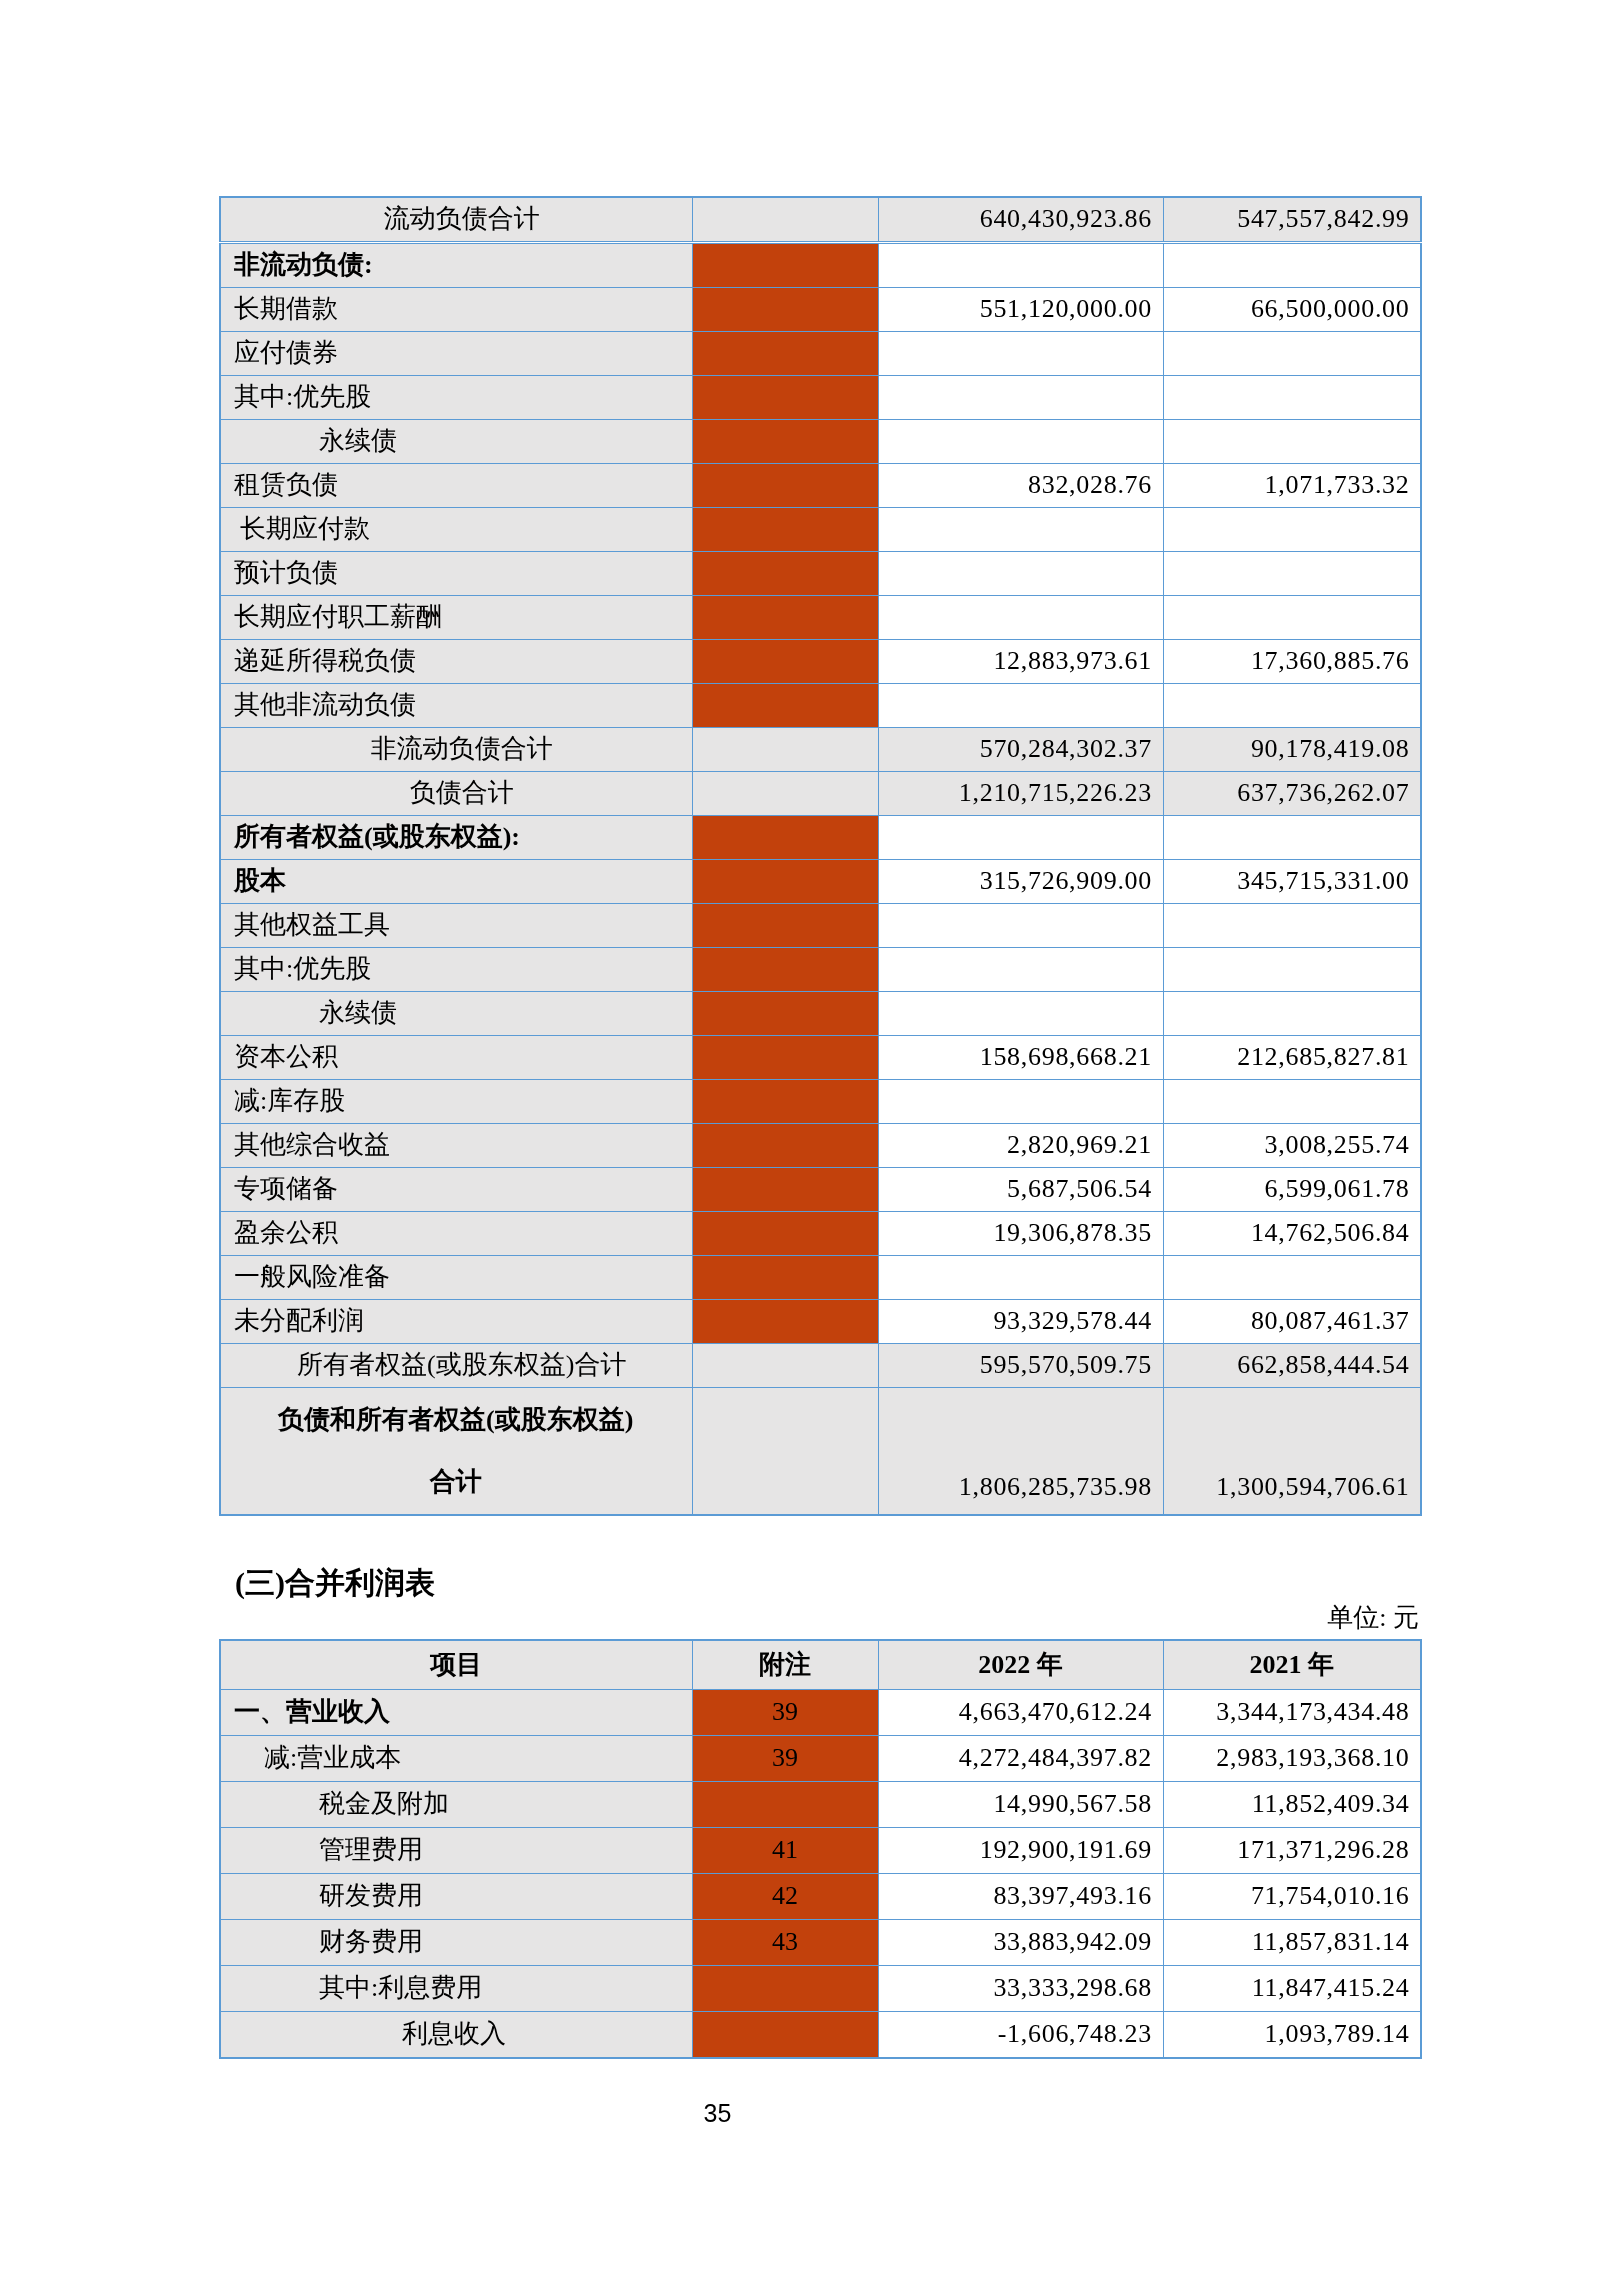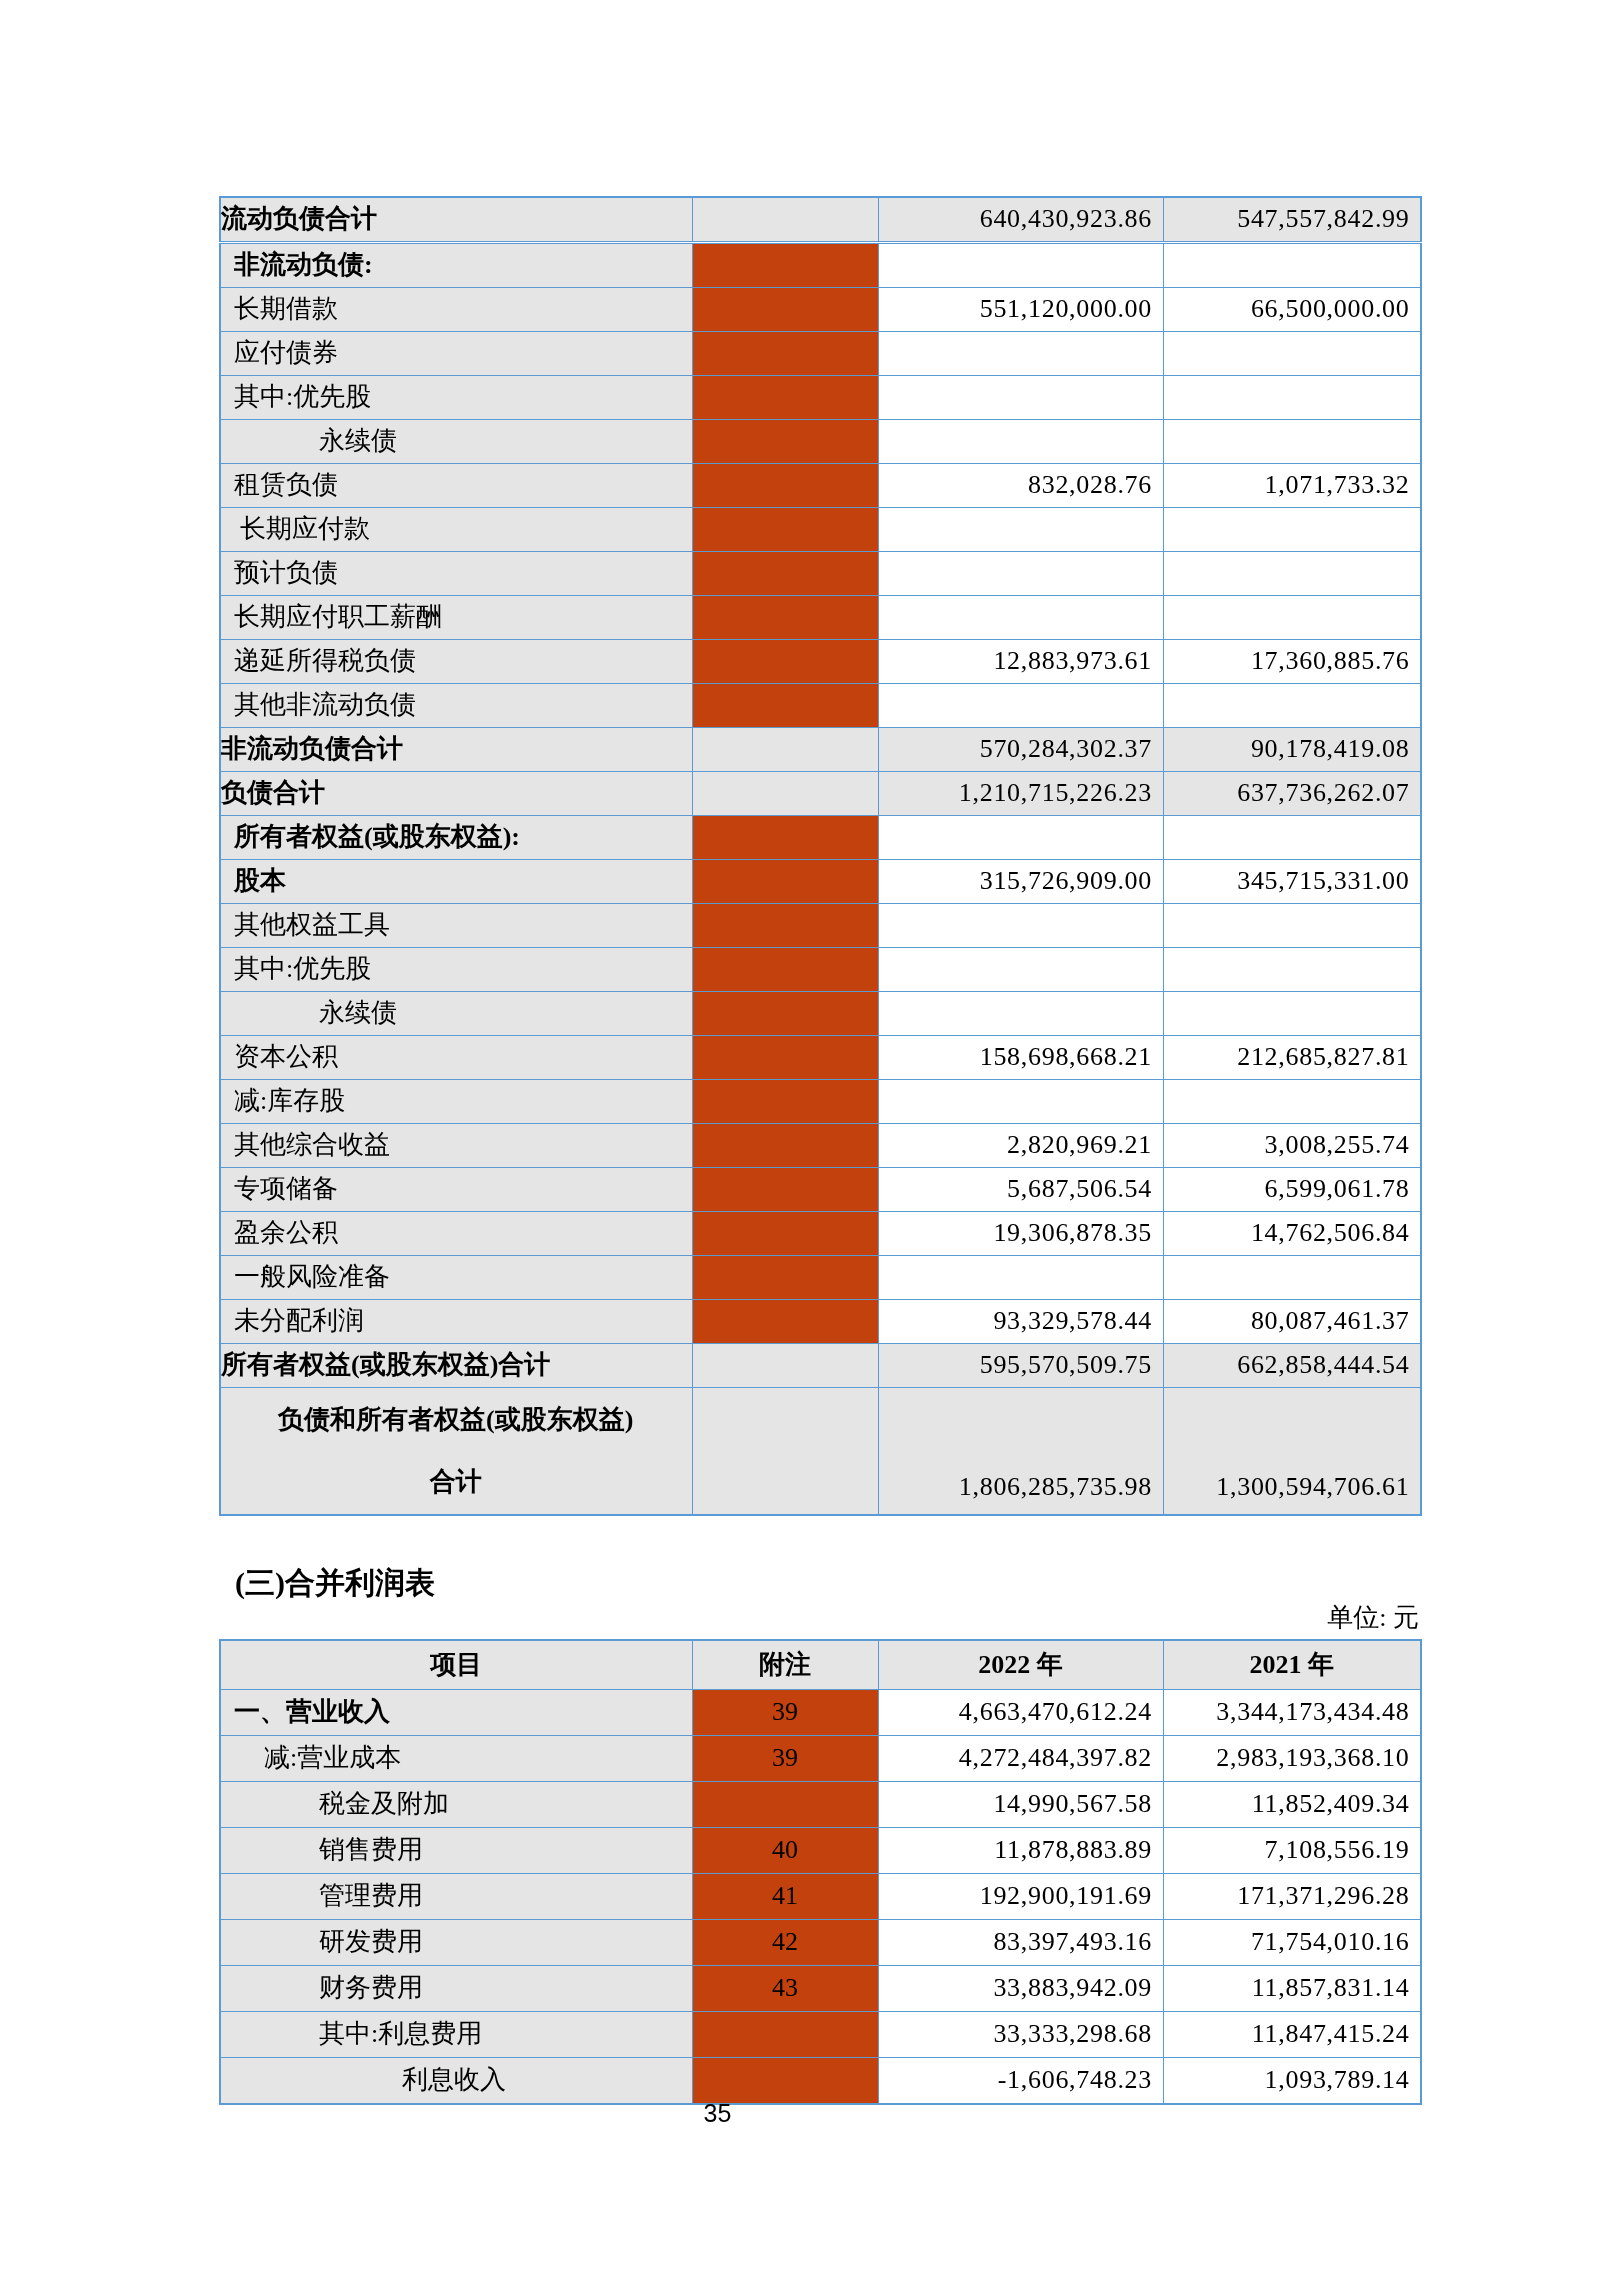--- a/index.html
+++ b/index.html
@@ -12,21 +12,21 @@
                vertical-align:middle;overflow:hidden;word-break:break-all;}
   #balance{position:absolute;top:196px;left:0;}
   #income{position:absolute;top:1639px;left:0;}
   #balance tbody td{height:41px;}
   #income thead td{height:46px;background:#E6E5E5;font-weight:bold;text-align:center;}
   #income tbody td{height:43px;}
   td.lbl{padding-left:13px;background:#E6E5E5;}
   td.num{text-align:right;padding-right:10.5px;letter-spacing:0.7px;background:#fff;}
   td.note{text-align:center;background:#c2410c;}
   tr.total td{background:#E6E5E5;}
-  tr.total td.lbl{font-weight:bold;padding-left:0;}
+  tr.total td.lbl{text-align:center;font-weight:normal;padding-left:12px;}
   tr.section td.lbl{font-weight:bold;}
   tr.first td{border-bottom:3.9px double #5B9BD5;}
   tr.grand td{height:123px;background:#E6E5E5;}
   tr.grand td.lbl{text-align:center;font-weight:bold;padding-left:0;
                   white-space:pre-line;line-height:62px;}
   tr.grand td.num,tr.grand td.note{vertical-align:bottom;padding-bottom:10.5px;}
   .boldlbl{font-weight:bold;}
   .sec-title{position:absolute;top:1564px;left:16px;font-size:30px;font-weight:bold;line-height:37px;}
   .unit{position:absolute;top:1601px;left:0;width:1200px;text-align:right;
         font-size:26px;line-height:33px;}
@@ -251,26 +251,20 @@
             <td class="num">4,272,484,397.82</td>
             <td class="num">2,983,193,368.10</td>
           </tr>
           <tr>
             <td class="lbl" style="padding-left: 98px;">税金及附加</td>
             <td class="note"></td>
             <td class="num">14,990,567.58</td>
             <td class="num">11,852,409.34</td>
           </tr>
           <tr>
-            <td class="lbl" style="padding-left: 98px;">销售费用</td>
-            <td class="note">40</td>
-            <td class="num">11,878,883.89</td>
-            <td class="num">7,108,556.19</td>
-          </tr>
-          <tr>
             <td class="lbl" style="padding-left: 98px;">管理费用</td>
             <td class="note">41</td>
             <td class="num">192,900,191.69</td>
             <td class="num">171,371,296.28</td>
           </tr>
           <tr>
             <td class="lbl" style="padding-left: 98px;">研发费用</td>
             <td class="note">42</td>
             <td class="num">83,397,493.16</td>
             <td class="num">71,754,010.16</td>

